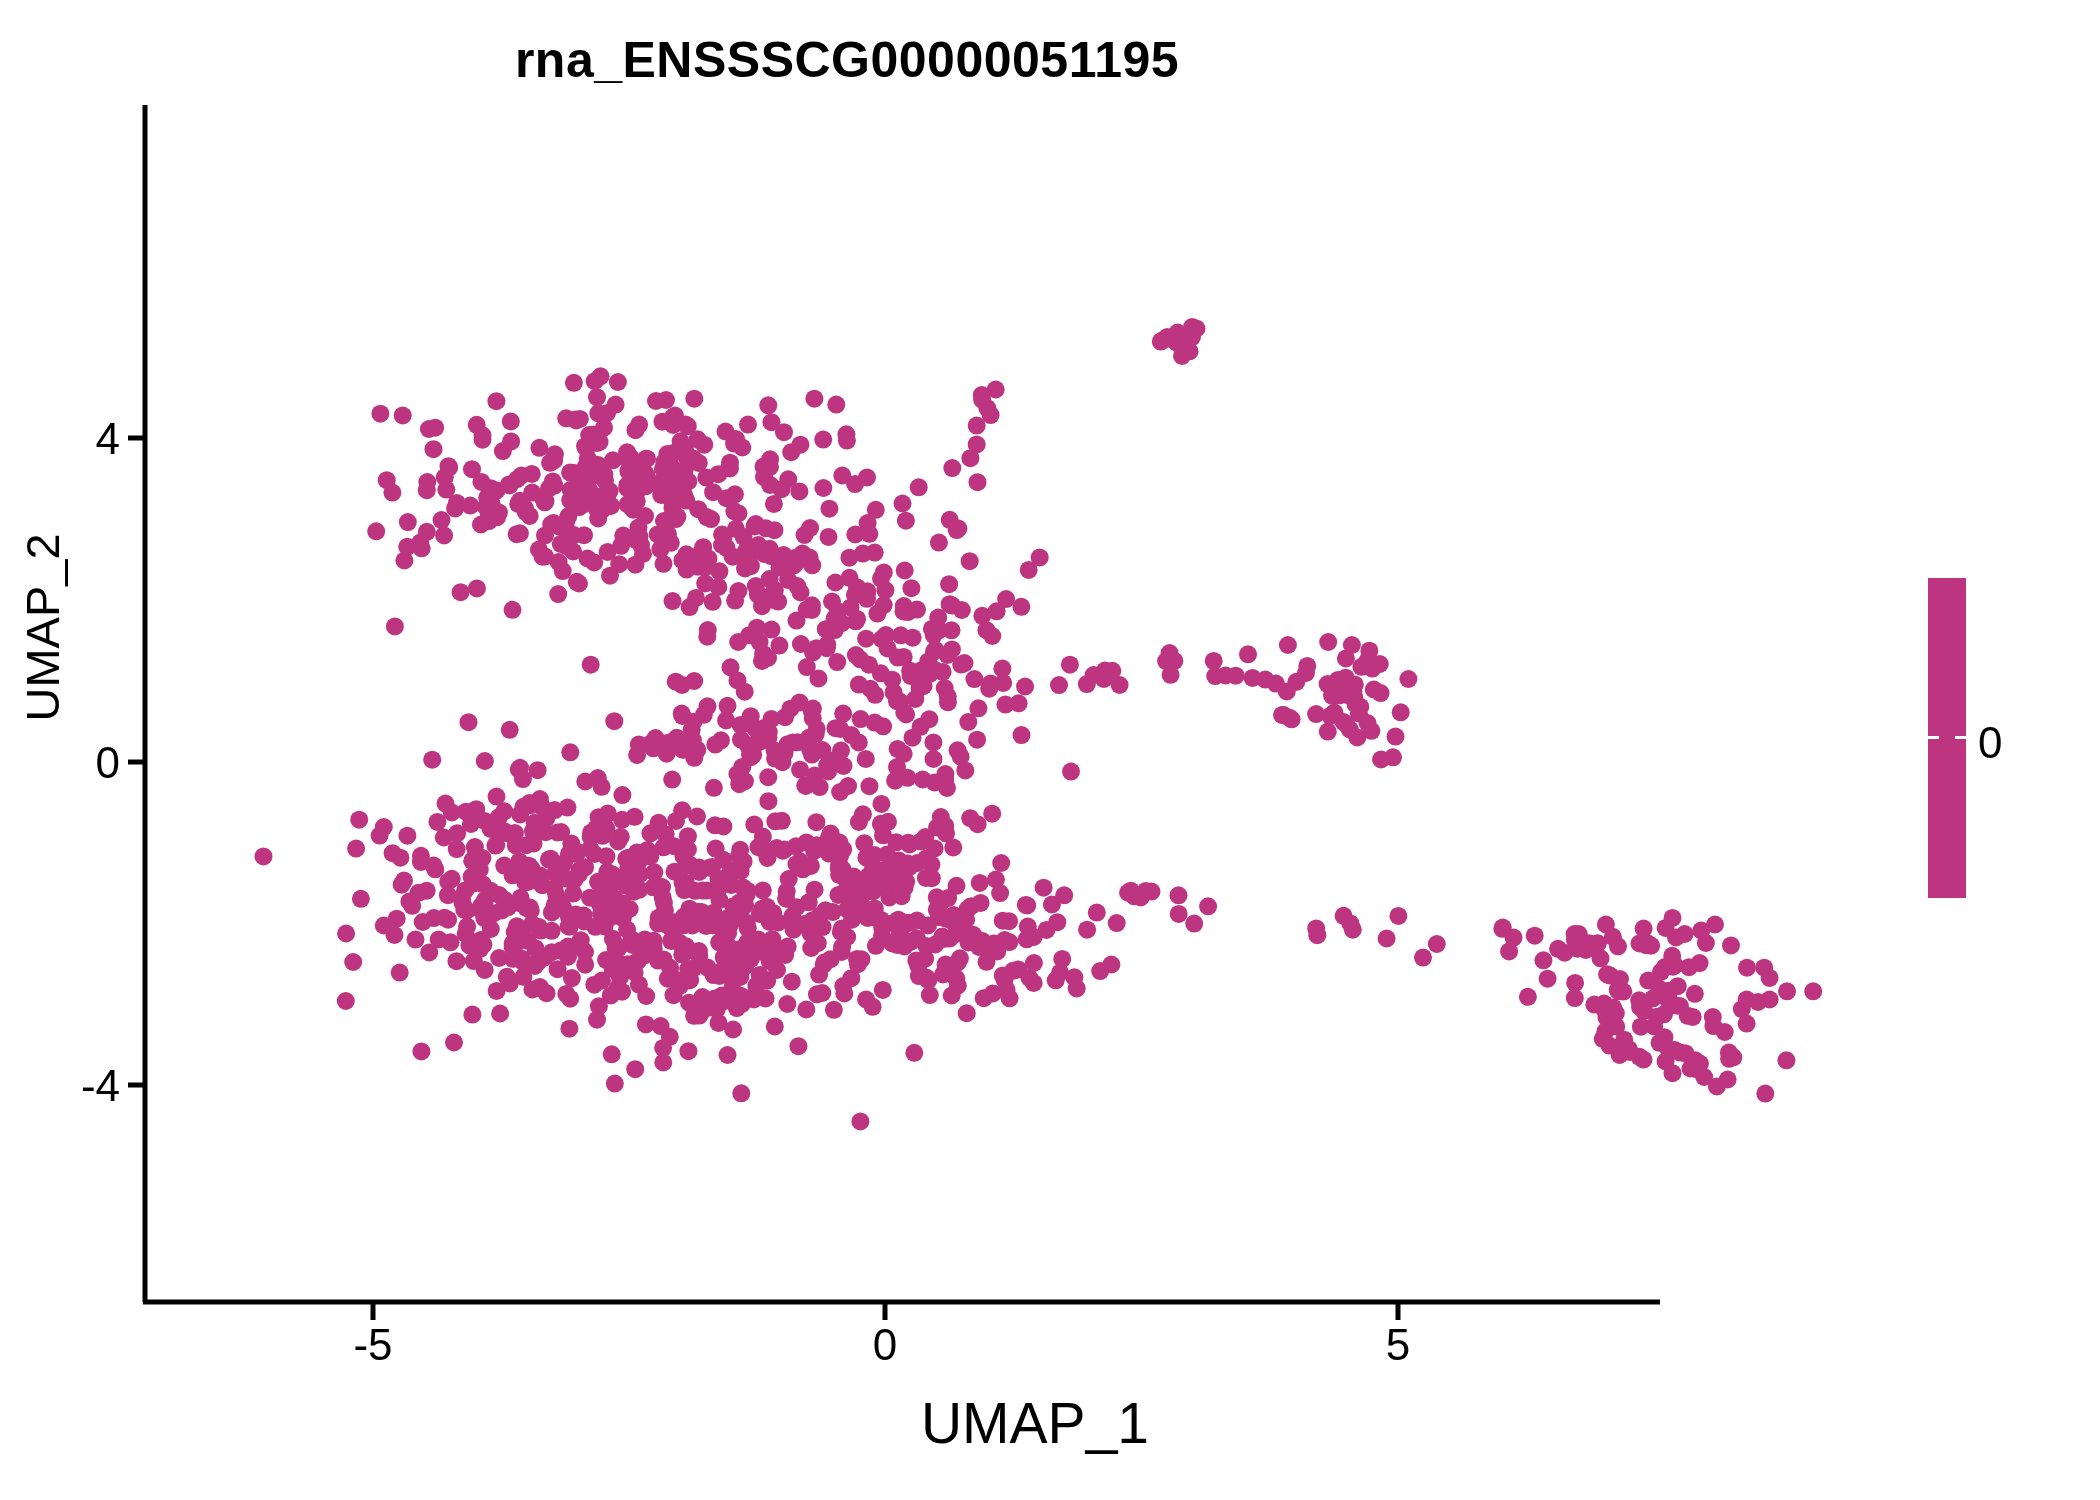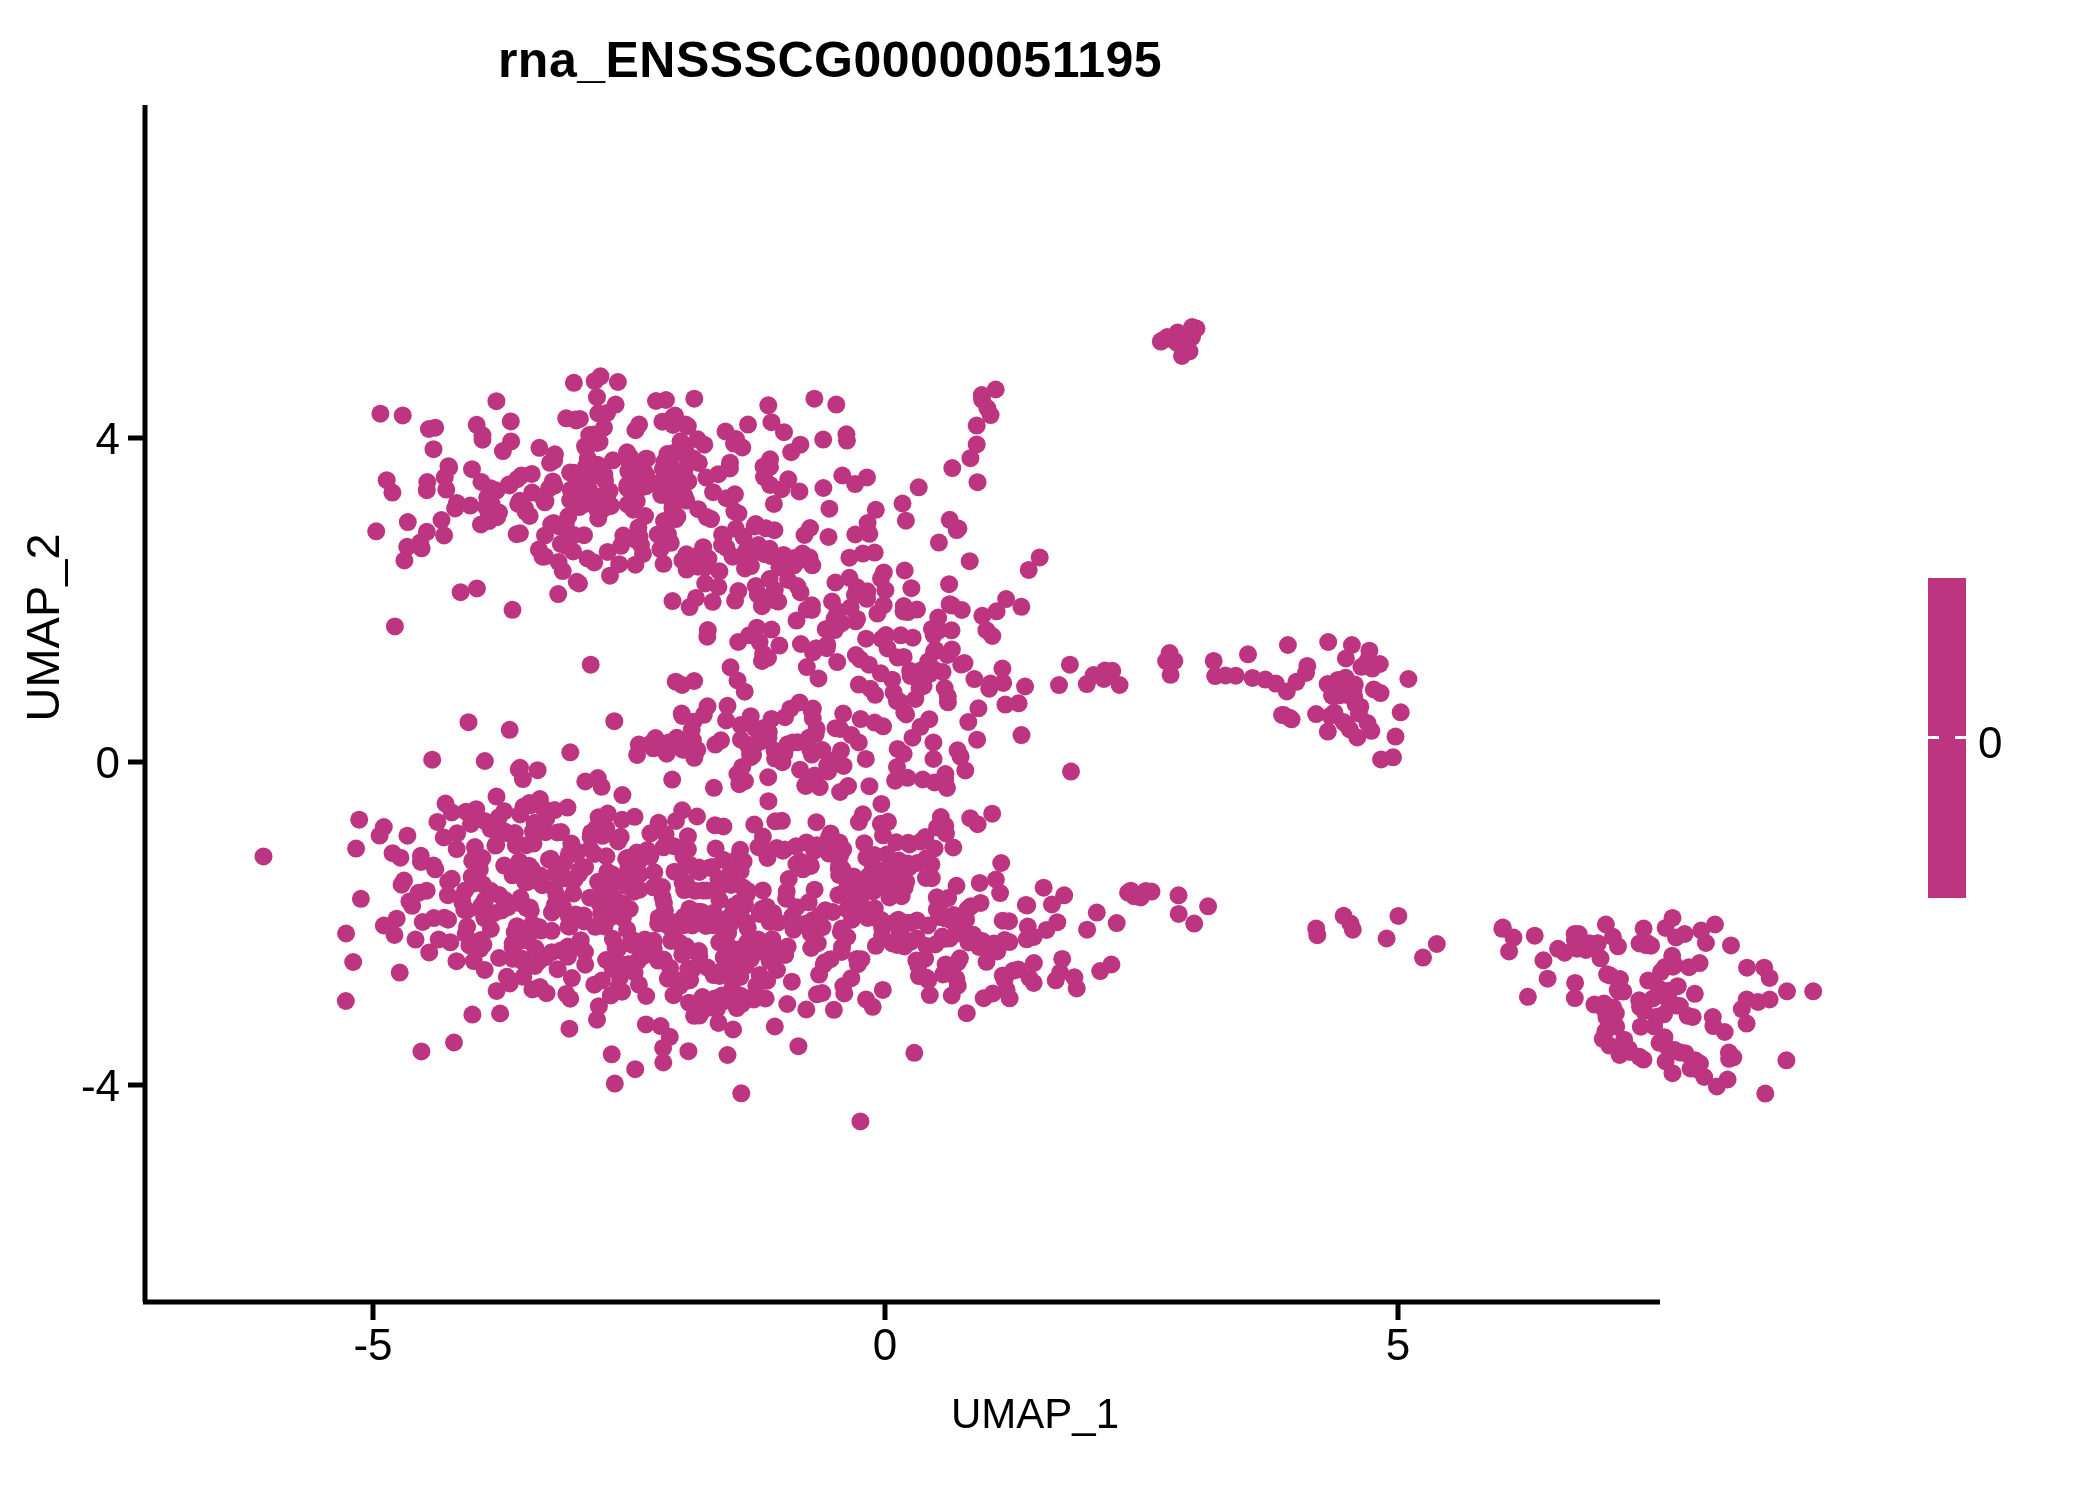--- a/index.html
+++ b/index.html
@@ -25,20 +25,21 @@
     left: 0;
     top: 30px;
     width: 1660px;
     text-align: center;
     font-size: 50px;
     font-weight: bold;
     color: #000000;
     letter-spacing: 0.5px;
     line-height: 60px;
     white-space: nowrap;
+    padding-left: 17px;
   }
   
   #ylabel {
     position: absolute;
     left: -118px;
     top: 600px;
     width: 320px;
     text-align: center;
     font-size: 47px;
     color: #000000;
@@ -46,21 +47,21 @@
     transform-origin: center center;
     white-space: nowrap;
   }
   
   #xlabel {
     position: absolute;
     left: 875px;
     top: 1390px;
     width: 320px;
     text-align: center;
-    font-size: 42px;
+    font-size: 57px;
     color: #000000;
     white-space: nowrap;
   }
   
   #panel {
     position: absolute;
     left: 0;
     top: 0;
     width: 2100px;
     height: 1500px;

